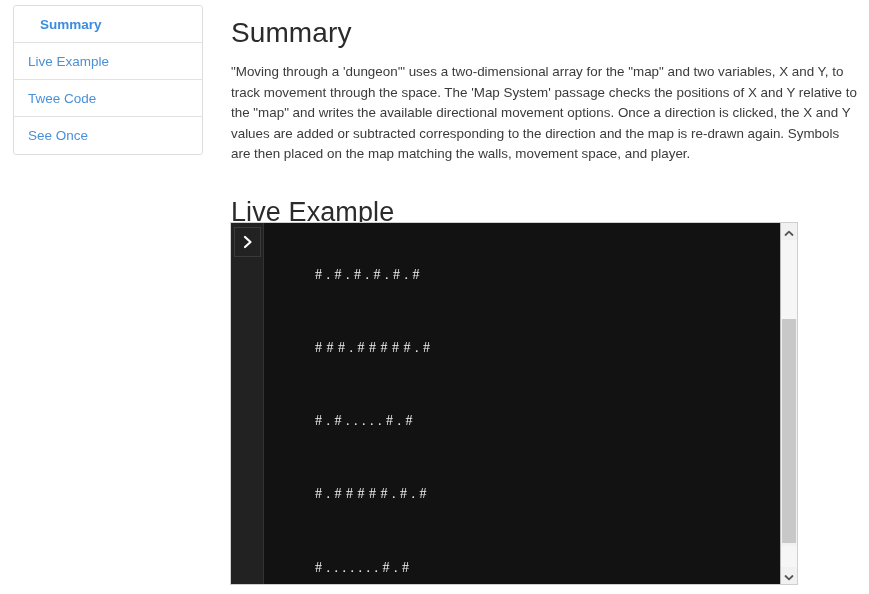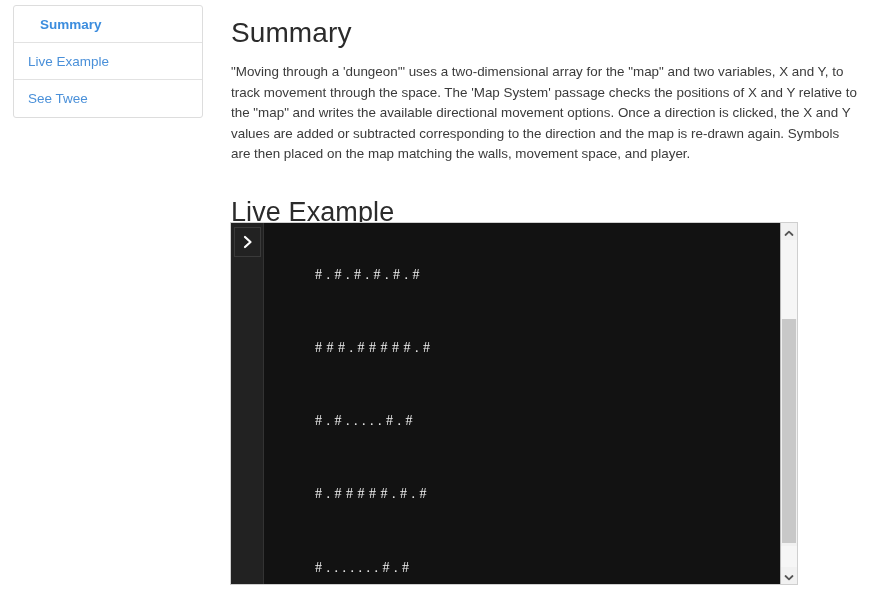--- a/index.html
+++ b/index.html
@@ -181,21 +181,24 @@
 <body>
 
 <div class="sidebar">
   <div class="nav-item active">
     <span>Summary</span>
   </div>
   <div class="nav-item">
     <span>Live Example</span>
   </div>
   <div class="nav-item">
-    <span>See Twee</span>
+    <span>Twee Code</span>
+  </div>
+  <div class="nav-item">
+    <span>See Once</span>
   </div>
 </div>
 
 <div class="main">
 
   <h1 class="page-heading">Summary</h1>
 
   <p class="summary-text">"Moving through a 'dungeon'" uses a two-dimensional array for the "map" and two variables, X and Y, to track movement through the space. The 'Map System' passage checks the positions of X and Y relative to the "map" and writes the available directional movement options. Once a direction is clicked, the X and Y values are added or subtracted corresponding to the direction and the map is re-drawn again. Symbols are then placed on the map matching the walls, movement space, and player.</p>
 
   <h2 class="section-heading">Live Example</h2>

